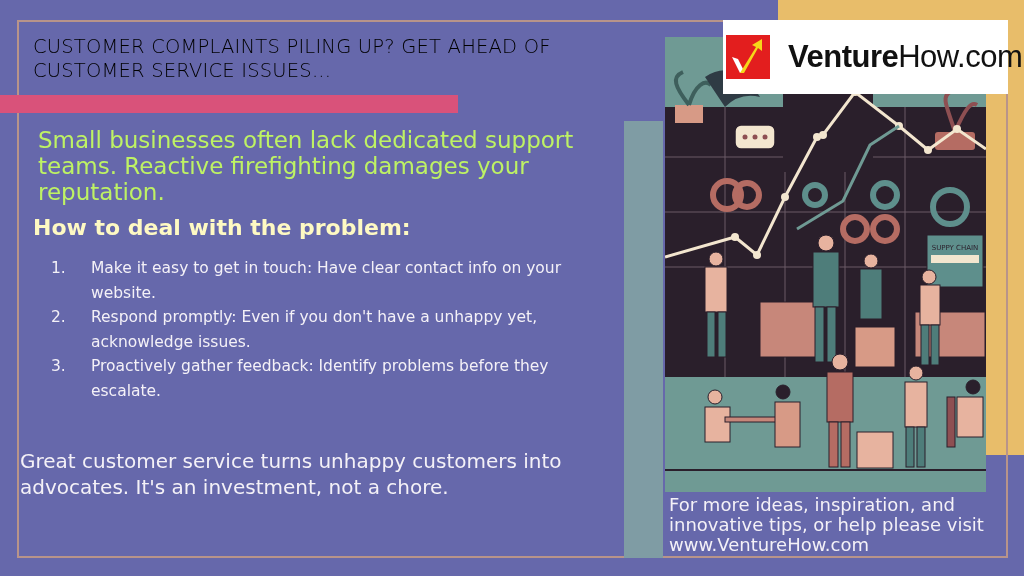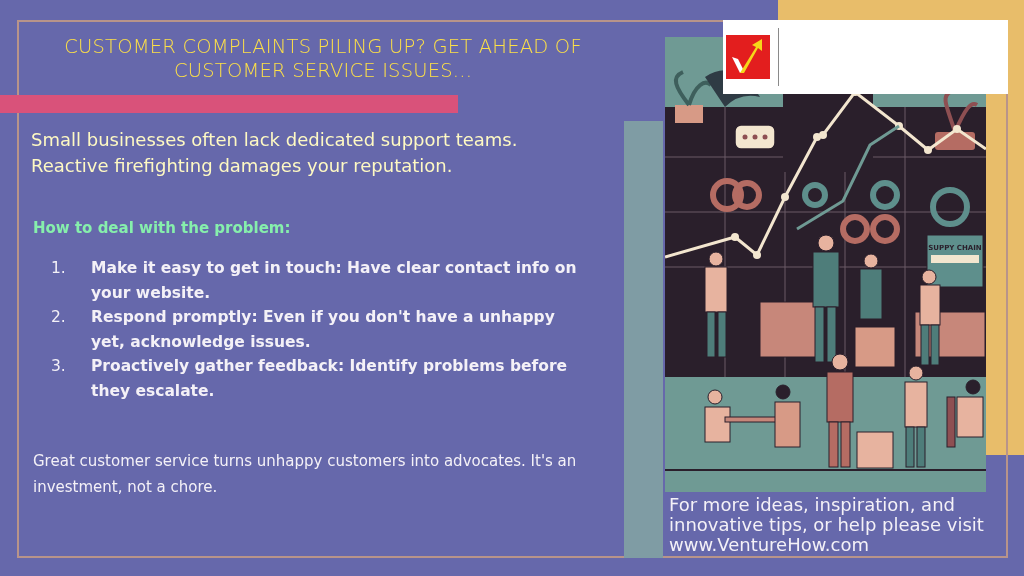--- a/index.html
+++ b/index.html
@@ -23,49 +23,47 @@
     background: #d9527a;
   }
   .teal-column {
     position: absolute; left: 624px; top: 121px; width: 39px; height: 437px;
     background: #7f9ca4;
   }
   .title {
     position: absolute; left: 33px; top: 35px; width: 580px;
     font-family: "DejaVu Sans", sans-serif;
     font-weight: 300; font-size: 19.5px; line-height: 24px;
-    letter-spacing: 0.2px; color: #fde047;
+    letter-spacing: 0.2px; color: #000000;
     text-transform: uppercase;
-    text-align: center;
   }
   .intro {
-    position: absolute; left: 31px; top: 127px; width: 560px;
-    font-size: 18px; line-height: 26px; color: #fef9c3;
+    position: absolute; left: 38px; top: 127px; width: 560px;
+    font-size: 23px; line-height: 26px; color: #bef264;
   }
   .subhead {
     position: absolute; left: 33px; top: 215px;
-    font-size: 15px; line-height: 26px; font-weight: bold; color: #86efac;
+    font-size: 22px; line-height: 26px; font-weight: bold; color: #fef9c3;
   }
   .steps {
     position: absolute; left: 51px; top: 256px; width: 540px;
     list-style: none;
     font-size: 15.5px; line-height: 24.5px; color: #f4f1f7;
   }
   .steps li { display: flex; margin-bottom: 0; }
   .steps .num { width: 40px; flex: none; }
-  .steps .txt { flex: 1; font-weight: bold; }
+  .steps .txt { flex: 1; }
   .closing {
-    position: absolute; left: 33px; top: 448px; width: 560px;
-    font-size: 15px; line-height: 26px; color: #f4f1f7;
+    position: absolute; left: 20px; top: 448px; width: 560px;
+    font-size: 20px; line-height: 26px; color: #f4f1f7;
   }
   .illustration {
     position: absolute; left: 665px; top: 37px; width: 321px; height: 455px;
     background: #a21caf;
     overflow: hidden;
-    font-weight: bold;
   }
   .illustration svg { display: block; }
   .logo {
     position: absolute; left: 723px; top: 20px; width: 285px; height: 74px;
     background: #ffffff;
     display: flex; align-items: center;
   }
   .logo-mark {
     margin-left: 3px; width: 44px; height: 44px; background: #e31e1e;
     position: relative;
@@ -229,15 +227,18 @@
 </div>
 
 <div class="logo">
   <div class="logo-mark">
     <svg width="44" height="44" viewBox="0 0 44 44">
       <path d="M6 22 L14 38 L18 36 L12 24 Z" fill="#ffffff"></path>
       <path d="M14 38 L30 12 L26 10 L36 4 L36 16 L32 13 L18 38 Z" fill="#f6d619"></path>
     </svg>
   </div>
   <div class="logo-divider"></div>
+  <div class="logo-text">
+    <span class="bold">Venture</span><span>How.com</span>
+  </div>
 </div>
 
 <p class="footer-note">For more ideas, inspiration, and innovative tips, or help please visit www.VentureHow.com</p>
 
 </body></html>

